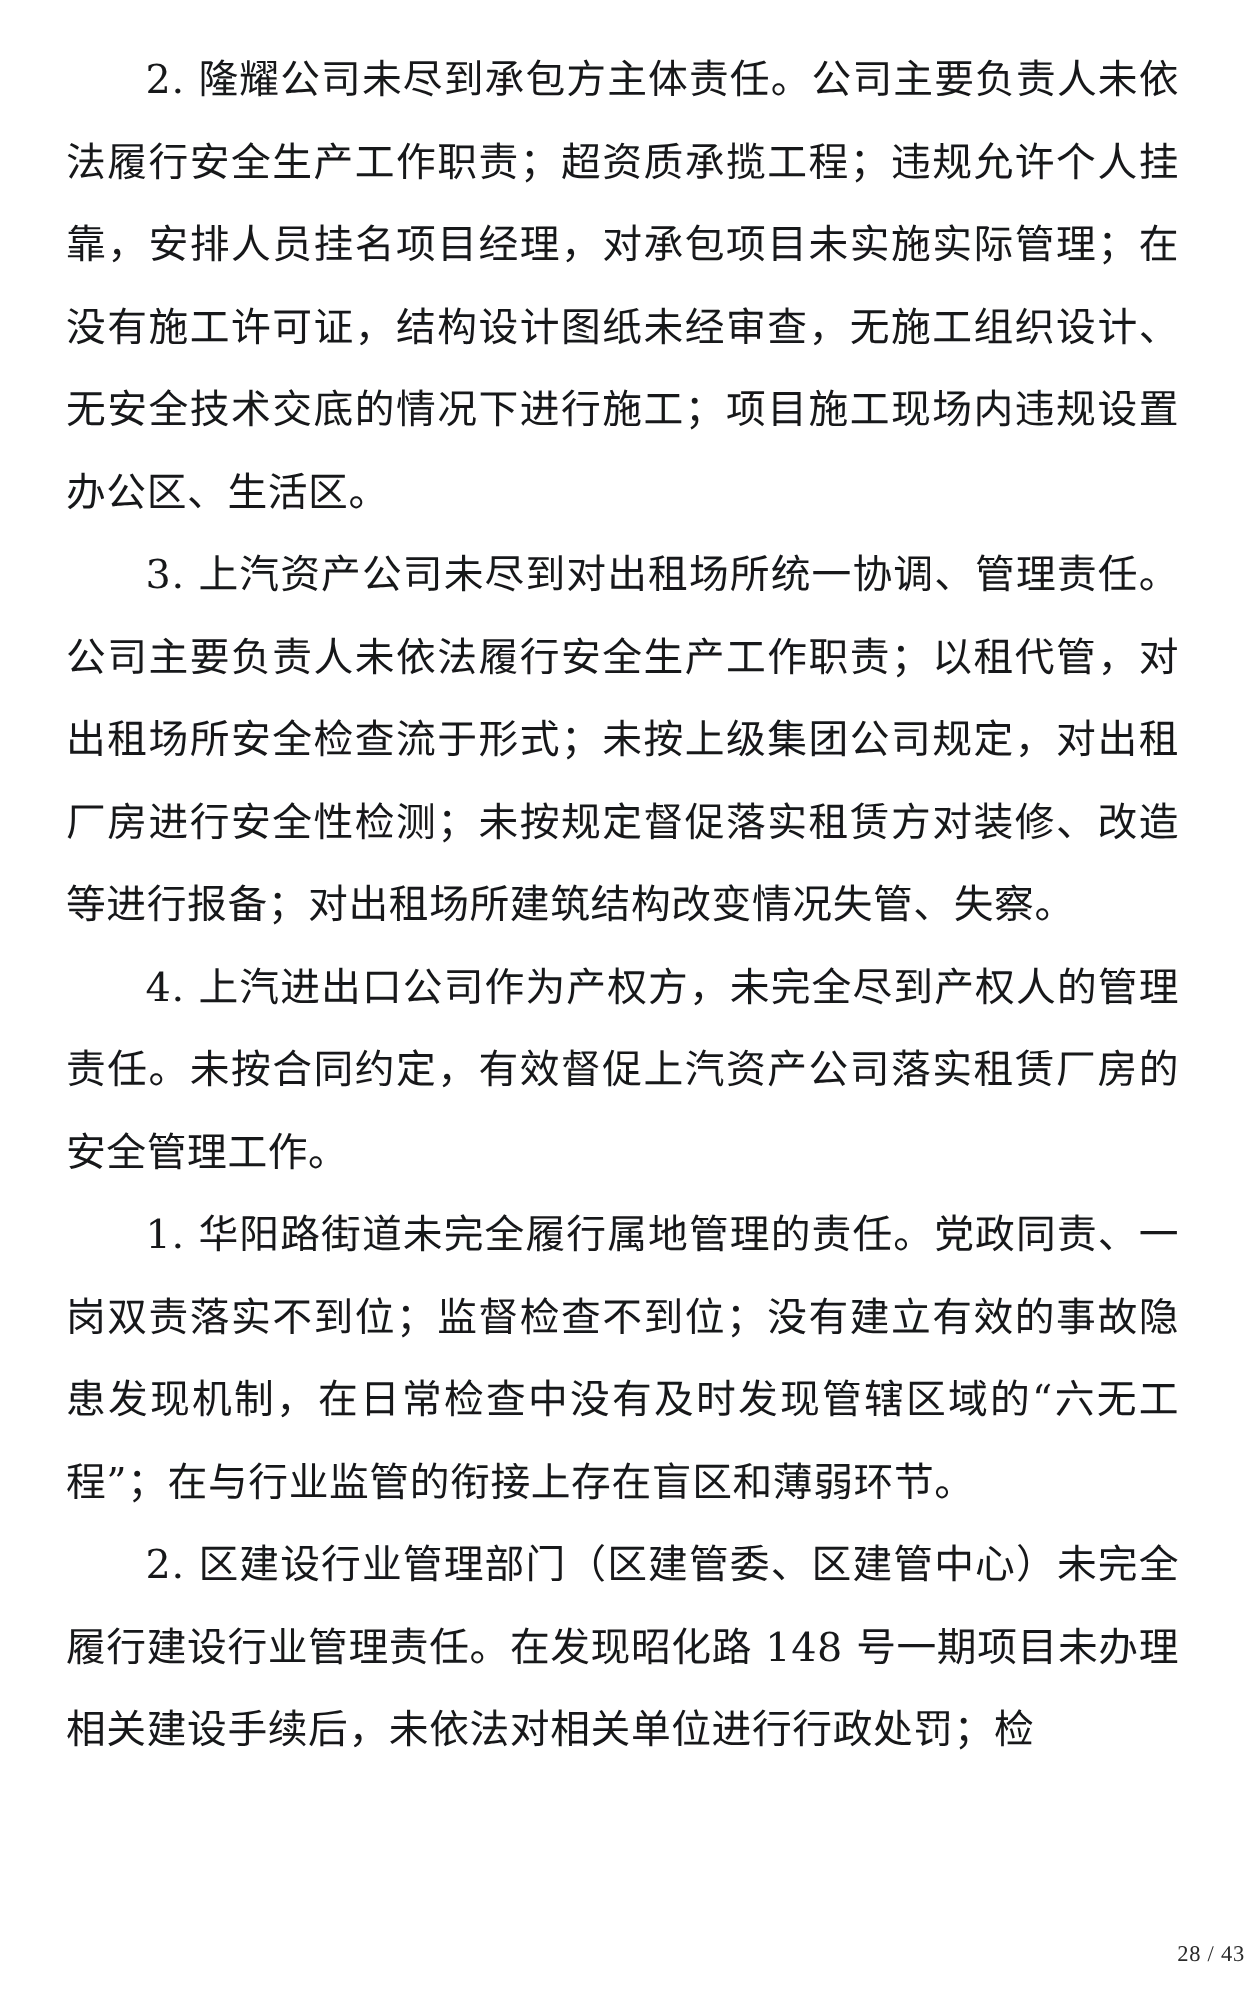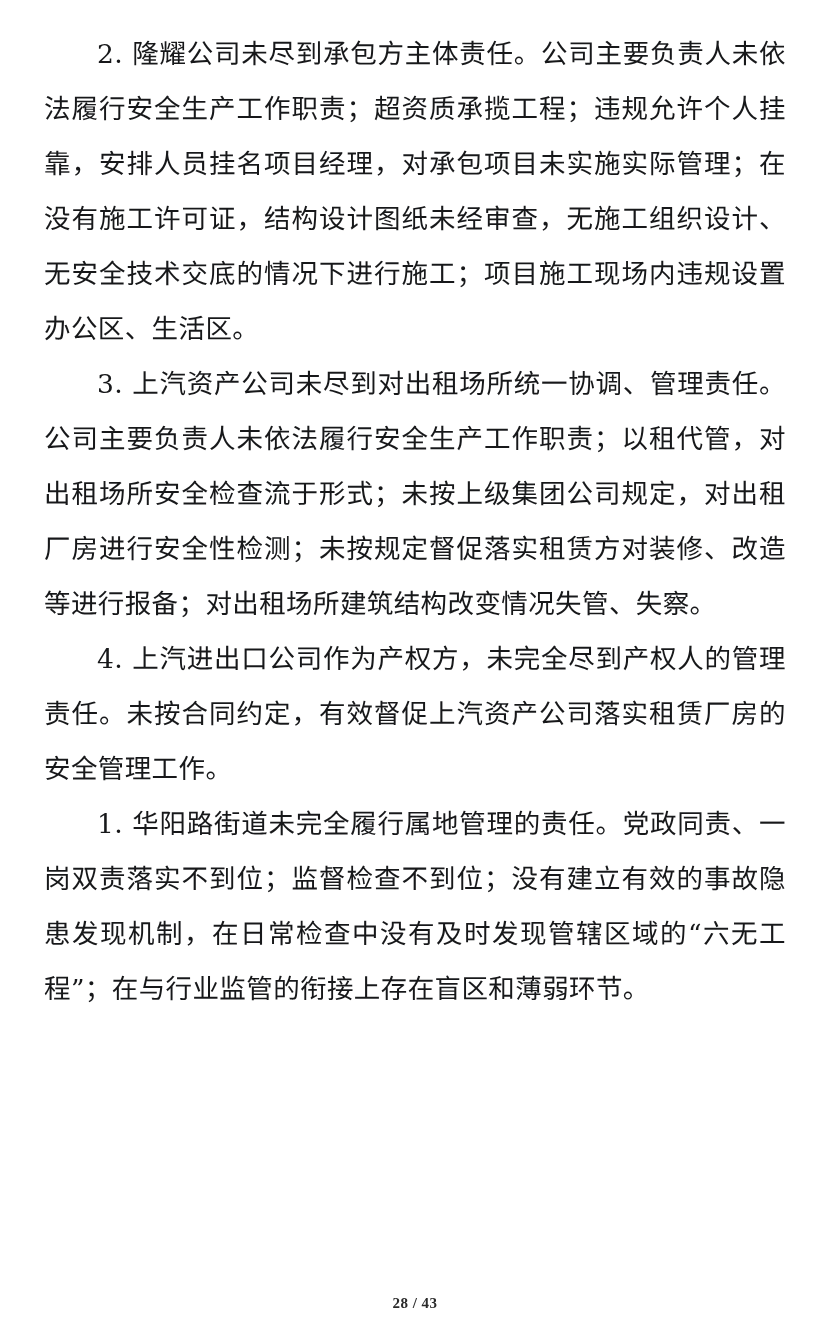--- a/index.html
+++ b/index.html
@@ -44,32 +44,33 @@
     font-weight: 700;
     font-size: 26.5px;
     line-height: 55px;
     letter-spacing: 1px;
   }
   .footer {
     position: absolute;
     left: 0;
     right: 0;
     bottom: 22px;
-    text-align: center;
+    text-align: right;
     font-size: 15px;
-    font-weight: 700;
+    font-weight: 400;
     font-family: "Liberation Serif", serif;
     color: #2a2a2a;
     letter-spacing: 0.5px;
   }
 </style>
 </head>
 <body>
 
 <div class="page">
   <div class="doc-body">
     <p class="para">2. 隆耀公司未尽到承包方主体责任。公司主要负责人未依法履行安全生产工作职责；超资质承揽工程；违规允许个人挂靠，安排人员挂名项目经理，对承包项目未实施实际管理；在没有施工许可证，结构设计图纸未经审查，无施工组织设计、无安全技术交底的情况下进行施工；项目施工现场内违规设置办公区、生活区。</p>
     <p class="para">3. 上汽资产公司未尽到对出租场所统一协调、管理责任。公司主要负责人未依法履行安全生产工作职责；以租代管，对出租场所安全检查流于形式；未按上级集团公司规定，对出租厂房进行安全性检测；未按规定督促落实租赁方对装修、改造等进行报备；对出租场所建筑结构改变情况失管、失察。</p>
     <p class="para">4. 上汽进出口公司作为产权方，未完全尽到产权人的管理责任。未按合同约定，有效督促上汽资产公司落实租赁厂房的安全管理工作。</p>
     <p class="para">1. 华阳路街道未完全履行属地管理的责任。党政同责、一岗双责落实不到位；监督检查不到位；没有建立有效的事故隐患发现机制，在日常检查中没有及时发现管辖区域的“六无工程”；在与行业监管的衔接上存在盲区和薄弱环节。</p>
+    <p class="para">2. 区建设行业管理部门（区建管委、区建管中心）未完全履行建设行业管理责任。在发现昭化路 148 号一期项目未办理相关建设手续后，未依法对相关单位进行行政处罚；检</p>
   </div>
   <div class="footer">28 / 43</div>
 </div>
 
 </body></html>

